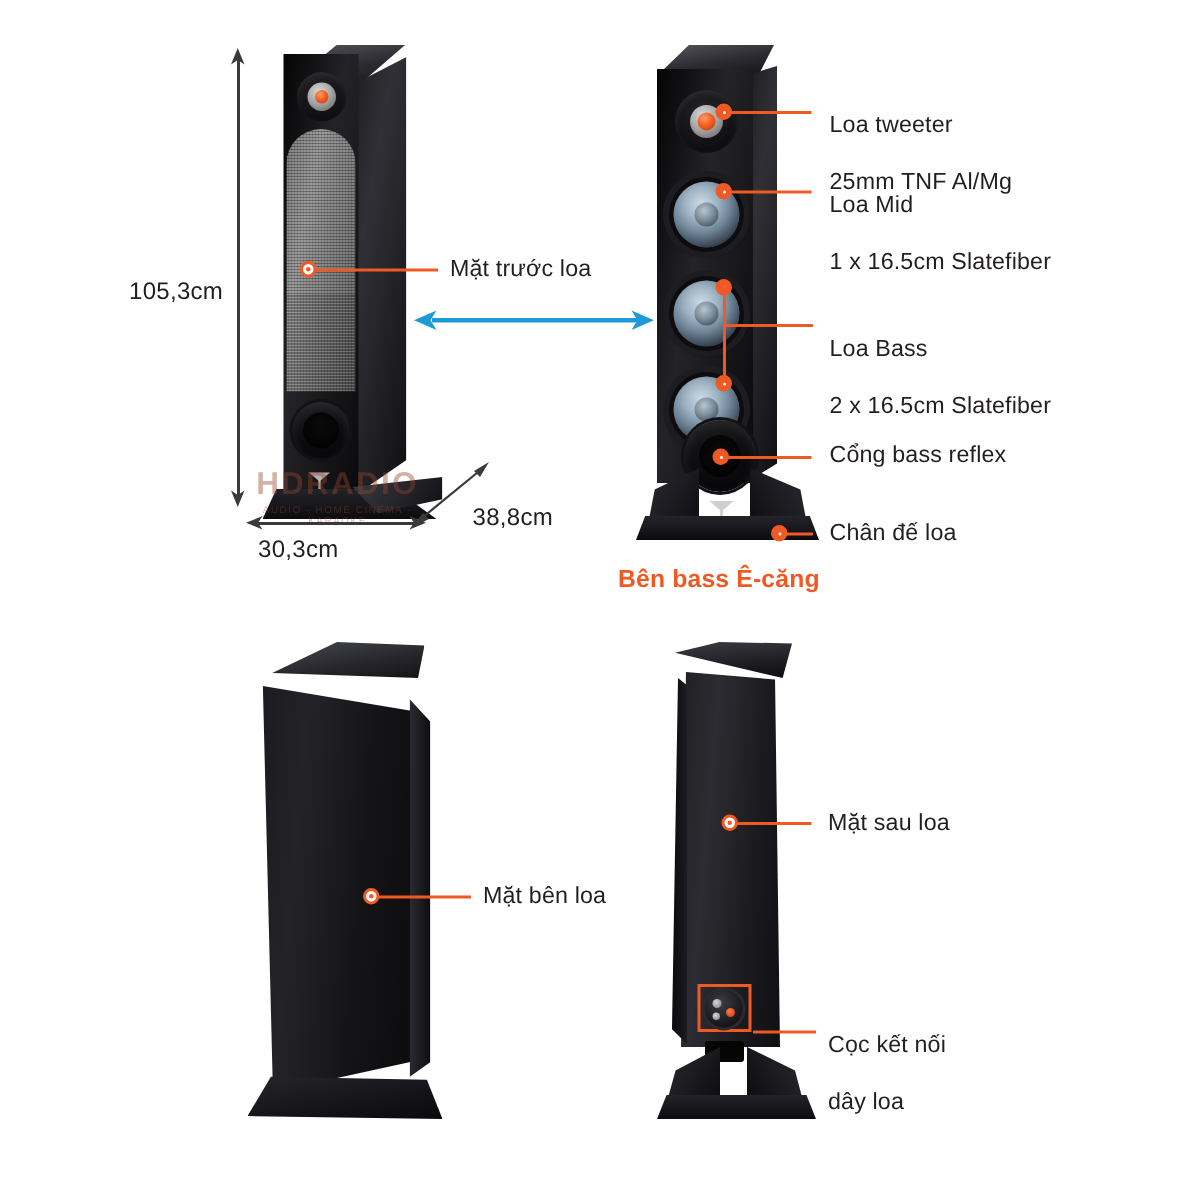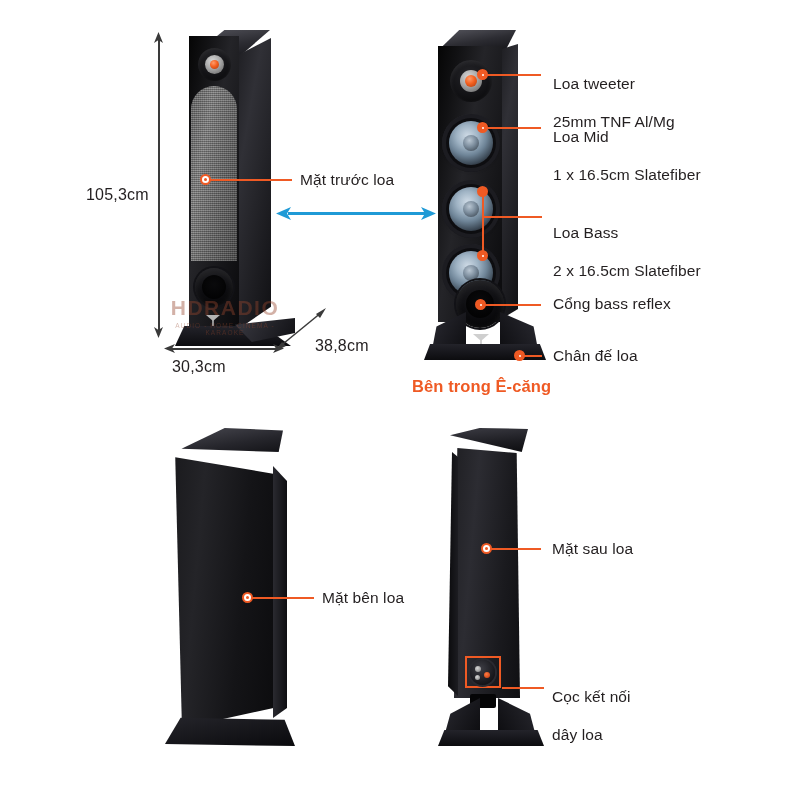--- a/index.html
+++ b/index.html
@@ -184,20 +184,21 @@
     position:absolute;
     text-align:center;
     pointer-events:none;
     user-select:none;
   }
   .wm-main{
     font-size:21px;
     font-weight:bold;
     letter-spacing:1.5px;
     color:rgba(150,70,45,.42);
+    margin-top:15px;
   }
   .wm-sub{
     font-size:6.5px;
     letter-spacing:1.1px;
     color:rgba(150,70,45,.38);
     margin-top:2px;
   }
 </style>
 </head>
 <body>
@@ -333,21 +334,21 @@
     <div class="plinth abs" style="left:430px;top:312px;width:36px;height:48px;
                 clip-path:polygon(100% 0%, 100% 78%, 0% 100%, 18% 30%);
                 background:linear-gradient(120deg,#2b2b33,#0b0b0e);"></div>
     <div class="plinth abs" style="left:500px;top:312px;width:40px;height:48px;
                 clip-path:polygon(0% 0%, 84% 30%, 100% 100%, 0% 78%);
                 background:linear-gradient(240deg,#2b2b33,#0b0b0e);"></div>
     <div class="plinth abs" style="left:424px;top:344px;width:122px;height:16px;
                 clip-path:polygon(5% 0%, 95% 0%, 100% 100%, 0% 100%);"></div>
   </div>
 
-  <div class="caption-orange abs" style="left:412px;top:377px;">Bên trong Ê-căng</div>
+  <div class="caption-orange abs" style="left:412px;top:377px;">Bên bass Ê-căng</div>
 
   <div>
     <div class="dot solid" style="left:477px;top:69px;"></div>
     <div class="lead" style="left:487px;top:74px;width:54px;"></div>
     <div class="callout abs" style="left:553px;top:55px;">
       <div>Loa tweeter</div>
       <div>25mm TNF Al/Mg</div>
     </div>
   </div>
 

